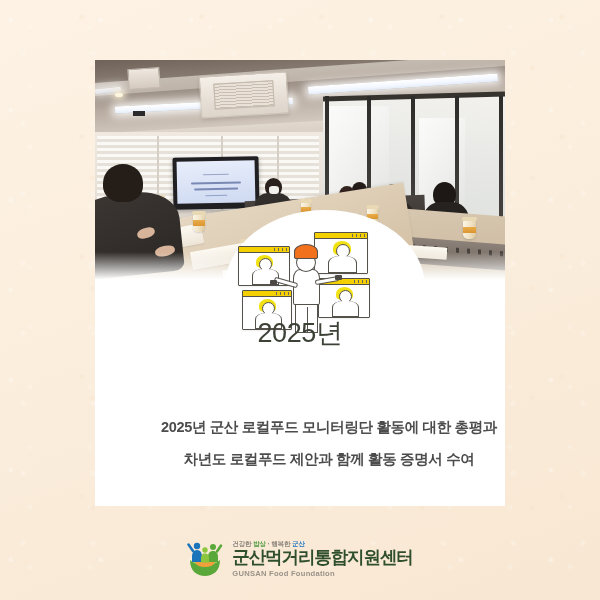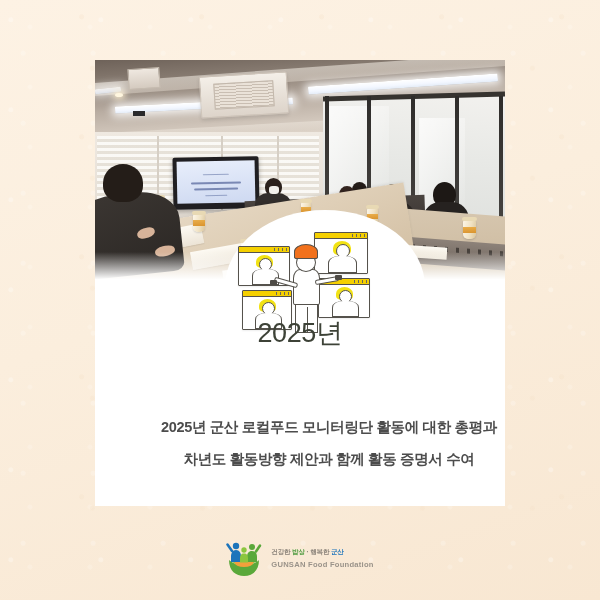--- a/index.html
+++ b/index.html
@@ -695,21 +695,21 @@
         <div class="pr-hat"></div>
       </div>
     </div>
 
     <div class="title-block">
       <div class="title-line l1">2025년</div>
     </div>
 
     <div class="subtitle-block">
       <div class="subtitle-line">2025년 군산 로컬푸드 모니터링단 활동에 대한 총평과</div>
-      <div class="subtitle-line">차년도 활동방향 제안과 함께 활동 증명서 수여</div>
+      <div class="subtitle-line">차년도 로컬푸드 제안과 함께 활동 증명서 수여</div>
     </div>
 
   </div>
 
   <div class="footer">
     <svg class="logo-mark" viewBox="0 0 72 76">
       <path d="M6 40 C6 62 20 72 36 72 C52 72 66 62 66 40 C60 46 48 50 36 50 C24 50 12 46 6 40 Z" fill="#5aa83a"></path>
       <path d="M9 40 C16 48 26 52 36 52 C46 52 56 48 63 40 C56 44 46 46 36 46 C26 46 16 44 9 40 Z" fill="#8cc63f"></path>
       <ellipse cx="36" cy="45" rx="19" ry="9" fill="#f2a03c"></ellipse>
       <circle cx="20" cy="12" r="6.4" fill="#1c74bb"></circle>
@@ -722,16 +722,17 @@
       <path d="M36 27 C30 27 28 31 28 37 L28 45 L44 45 L44 37 C44 31 42 27 36 27 Z" fill="#8cc63f"></path>
     </svg>
     <div class="logo-text">
       <div class="logo-tag">
         <span class="t-gray">건강한</span>
         <span class="t-green">밥상</span>
         <span class="t-gray">·</span>
         <span class="t-gray">행복한</span>
         <span class="t-blue">군산</span>
       </div>
+      <div class="logo-name">군산먹거리통합지원센터</div>
       <div class="logo-en">GUNSAN Food Foundation</div>
     </div>
   </div>
 </div>
 
 </body></html>

